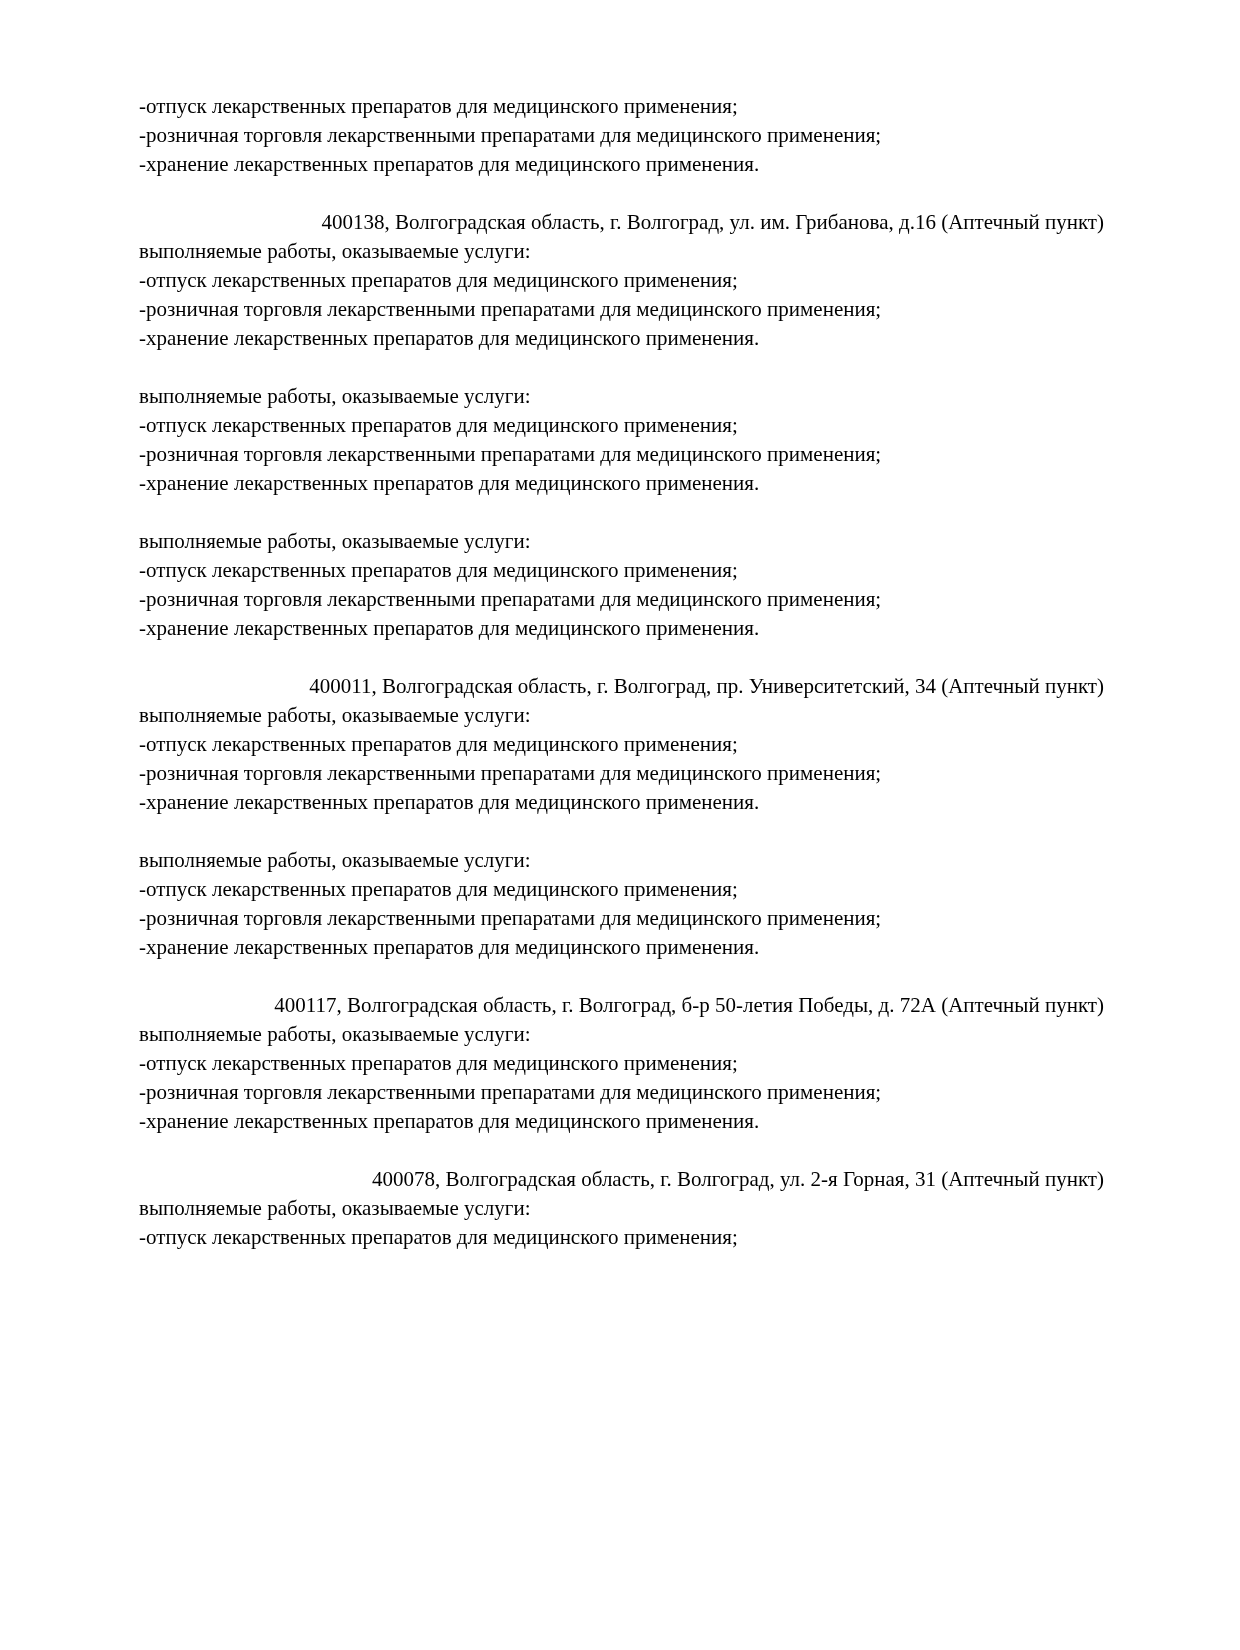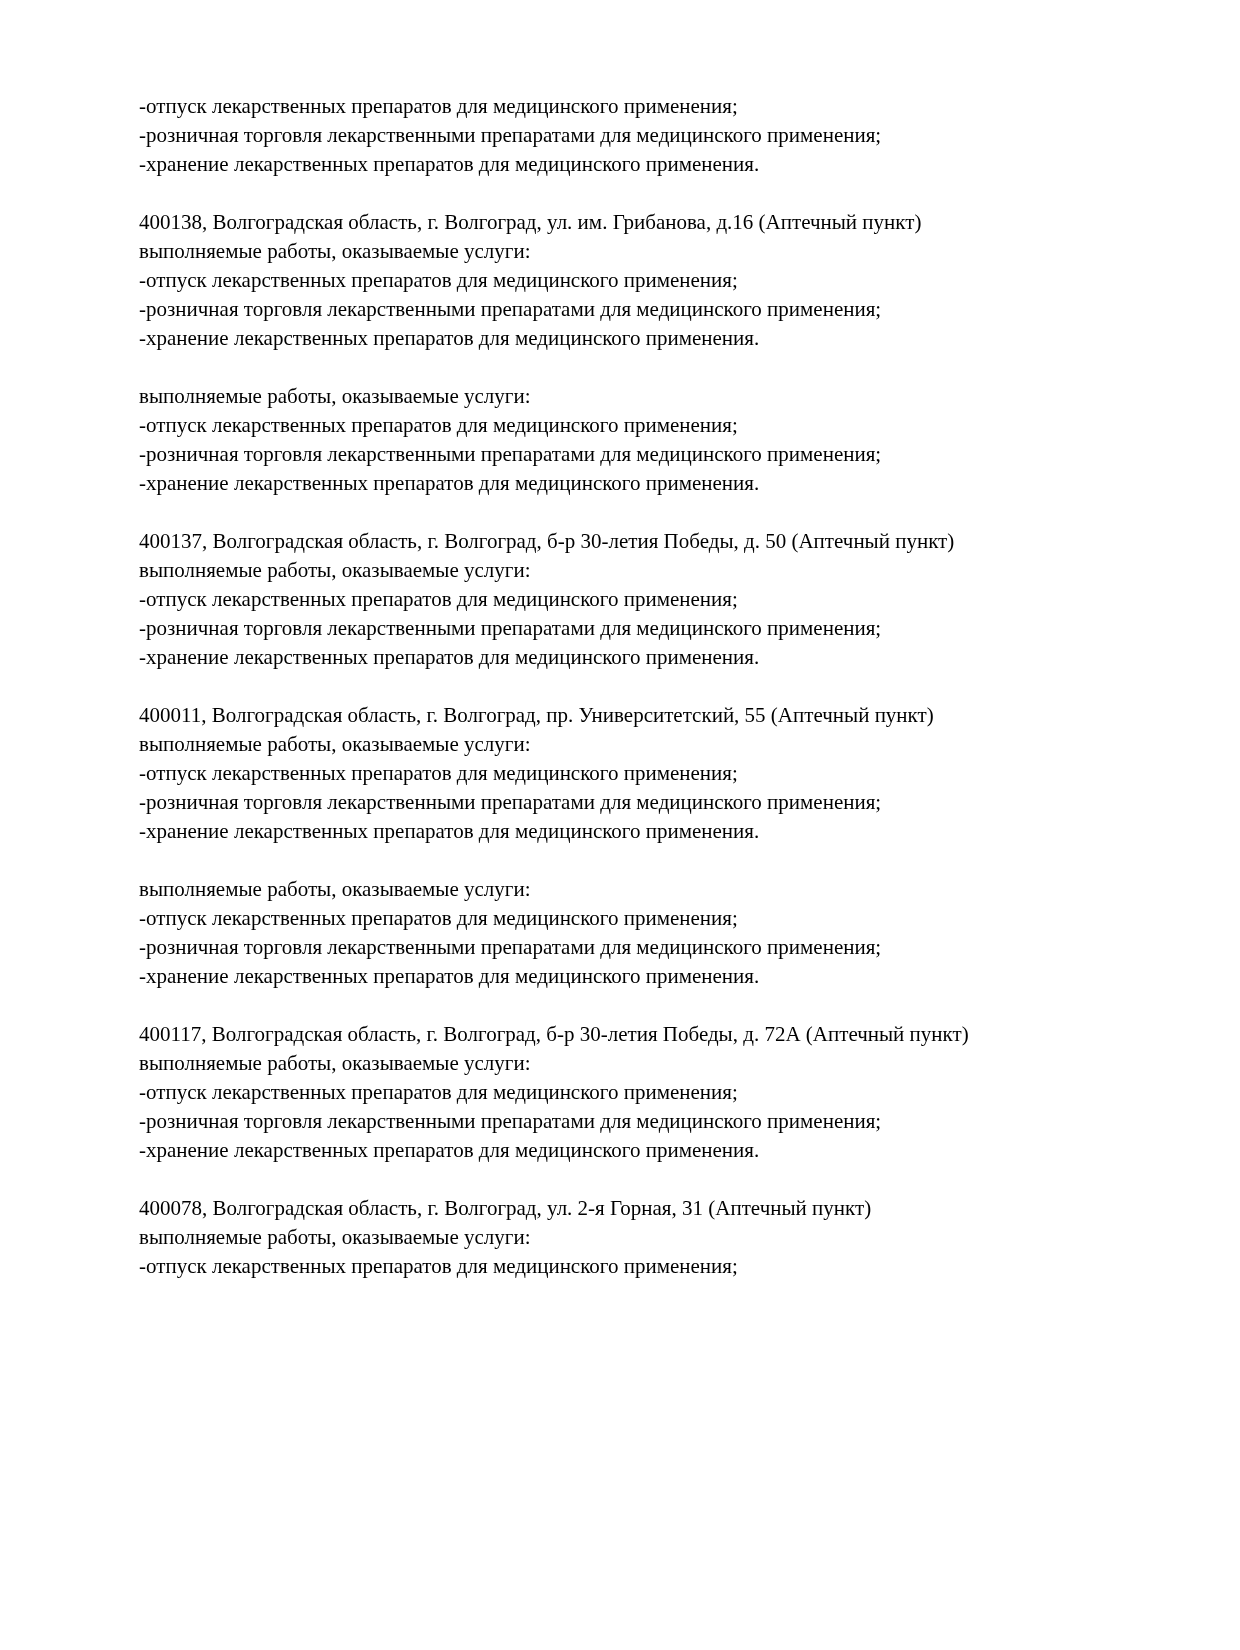--- a/index.html
+++ b/index.html
@@ -22,20 +22,21 @@
   .para {
     margin: 0 0 29px 0;
     max-width: 965px;
   }
   .line {
     line-height: 29px;
     white-space: normal;
   }
   .address {
     white-space: pre-line; 
+    text-align: right;
   }
 </style>
 </head>
 <body>
 
 <div class="page">
   <div class="para" id="intro">
       <div class="line">-отпуск лекарственных препаратов для медицинского применения;</div>
       <div class="line">-розничная торговля лекарственными препаратами для медицинского применения;</div>
       <div class="line">-хранение лекарственных препаратов для медицинского применения.</div>
@@ -48,41 +49,40 @@
         <div class="line">-розничная торговля лекарственными препаратами для медицинского применения;</div>
         <div class="line">-хранение лекарственных препаратов для медицинского применения.</div>
       </div>
       <div class="para">
         <div class="line">выполняемые работы, оказываемые услуги:</div>
         <div class="line">-отпуск лекарственных препаратов для медицинского применения;</div>
         <div class="line">-розничная торговля лекарственными препаратами для медицинского применения;</div>
         <div class="line">-хранение лекарственных препаратов для медицинского применения.</div>
       </div>
       <div class="para">
-        <div class="line address">400137, Волгоградская область, г. Волгоград, б-р 30-летия Победы, д. 50 (Аптечный пункт)</div>
         <div class="line">выполняемые работы, оказываемые услуги:</div>
         <div class="line">-отпуск лекарственных препаратов для медицинского применения;</div>
         <div class="line">-розничная торговля лекарственными препаратами для медицинского применения;</div>
         <div class="line">-хранение лекарственных препаратов для медицинского применения.</div>
       </div>
       <div class="para">
-        <div class="line address">400011, Волгоградская область, г. Волгоград, пр. Университетский, 55 (Аптечный пункт)</div>
+        <div class="line address">400011, Волгоградская область, г. Волгоград, пр. Университетский, 34 (Аптечный пункт)</div>
         <div class="line">выполняемые работы, оказываемые услуги:</div>
         <div class="line">-отпуск лекарственных препаратов для медицинского применения;</div>
         <div class="line">-розничная торговля лекарственными препаратами для медицинского применения;</div>
         <div class="line">-хранение лекарственных препаратов для медицинского применения.</div>
       </div>
       <div class="para">
         <div class="line">выполняемые работы, оказываемые услуги:</div>
         <div class="line">-отпуск лекарственных препаратов для медицинского применения;</div>
         <div class="line">-розничная торговля лекарственными препаратами для медицинского применения;</div>
         <div class="line">-хранение лекарственных препаратов для медицинского применения.</div>
       </div>
       <div class="para">
-        <div class="line address">400117, Волгоградская область, г. Волгоград, б-р 30-летия Победы, д. 72А (Аптечный пункт)</div>
+        <div class="line address">400117, Волгоградская область, г. Волгоград, б-р 50-летия Победы, д. 72А (Аптечный пункт)</div>
         <div class="line">выполняемые работы, оказываемые услуги:</div>
         <div class="line">-отпуск лекарственных препаратов для медицинского применения;</div>
         <div class="line">-розничная торговля лекарственными препаратами для медицинского применения;</div>
         <div class="line">-хранение лекарственных препаратов для медицинского применения.</div>
       </div>
       <div class="para">
         <div class="line address">400078, Волгоградская область, г. Волгоград, ул. 2-я Горная, 31 (Аптечный пункт)</div>
         <div class="line">выполняемые работы, оказываемые услуги:</div>
         <div class="line">-отпуск лекарственных препаратов для медицинского применения;</div>
       </div>

